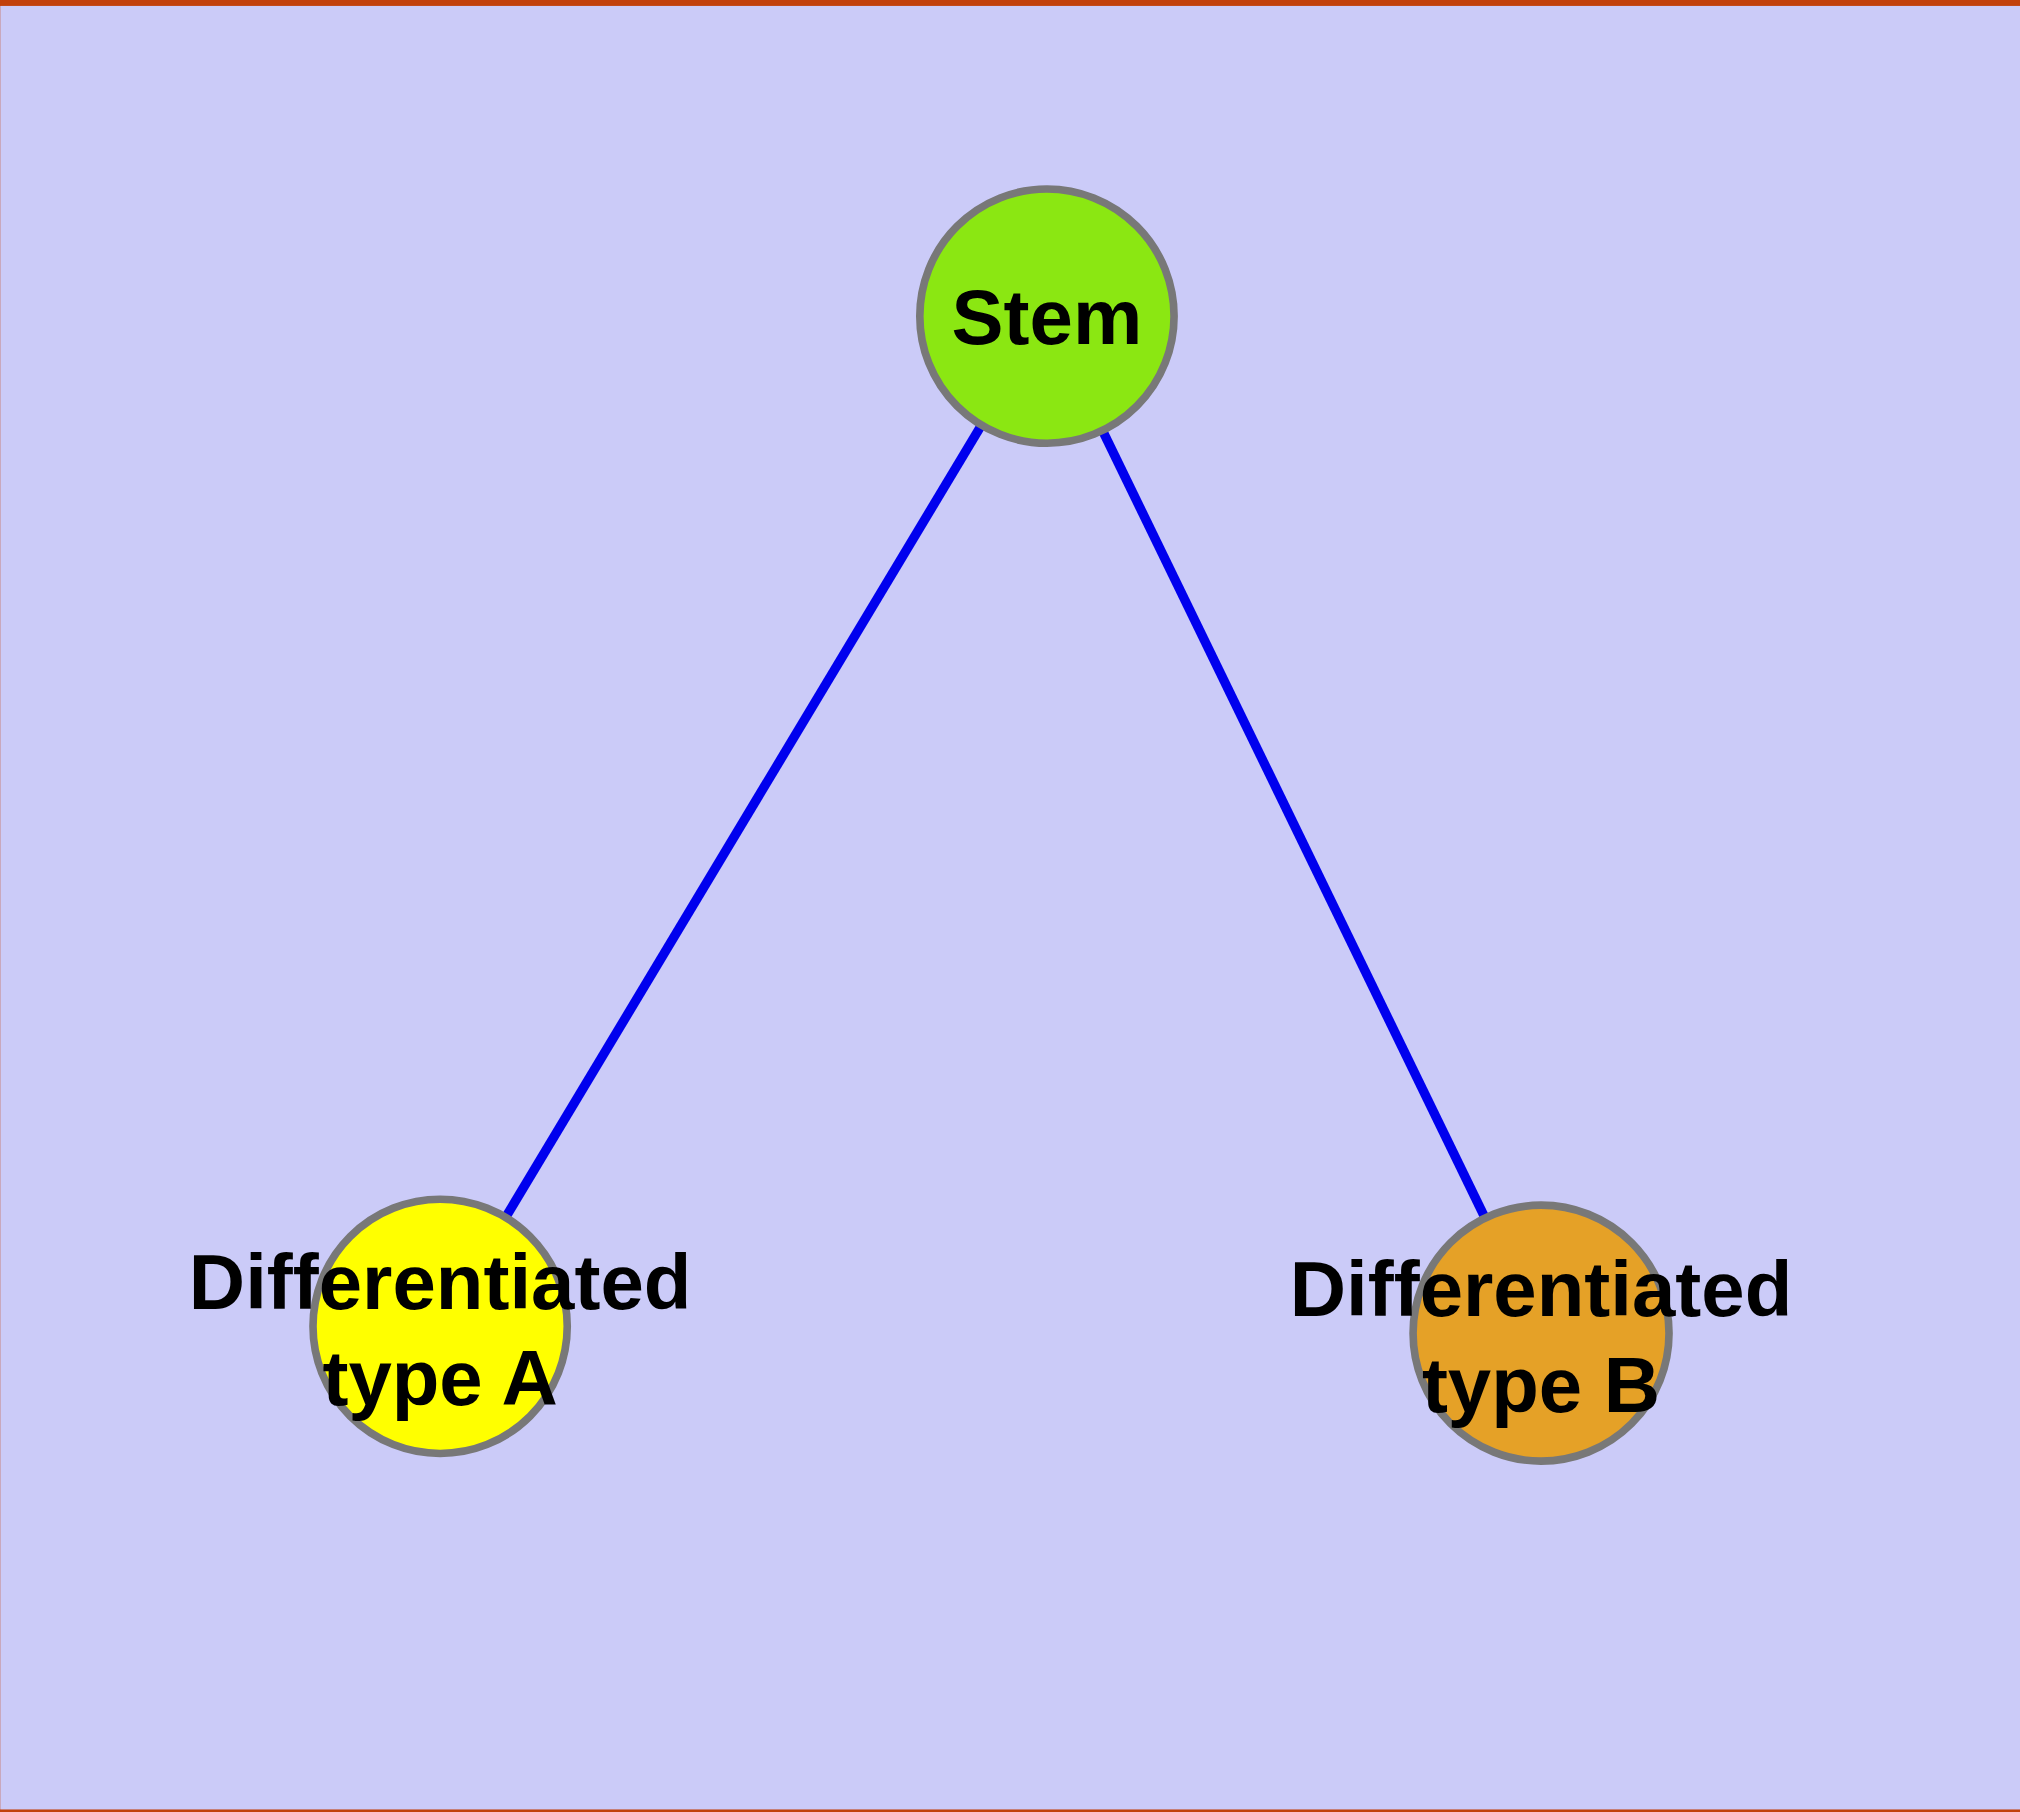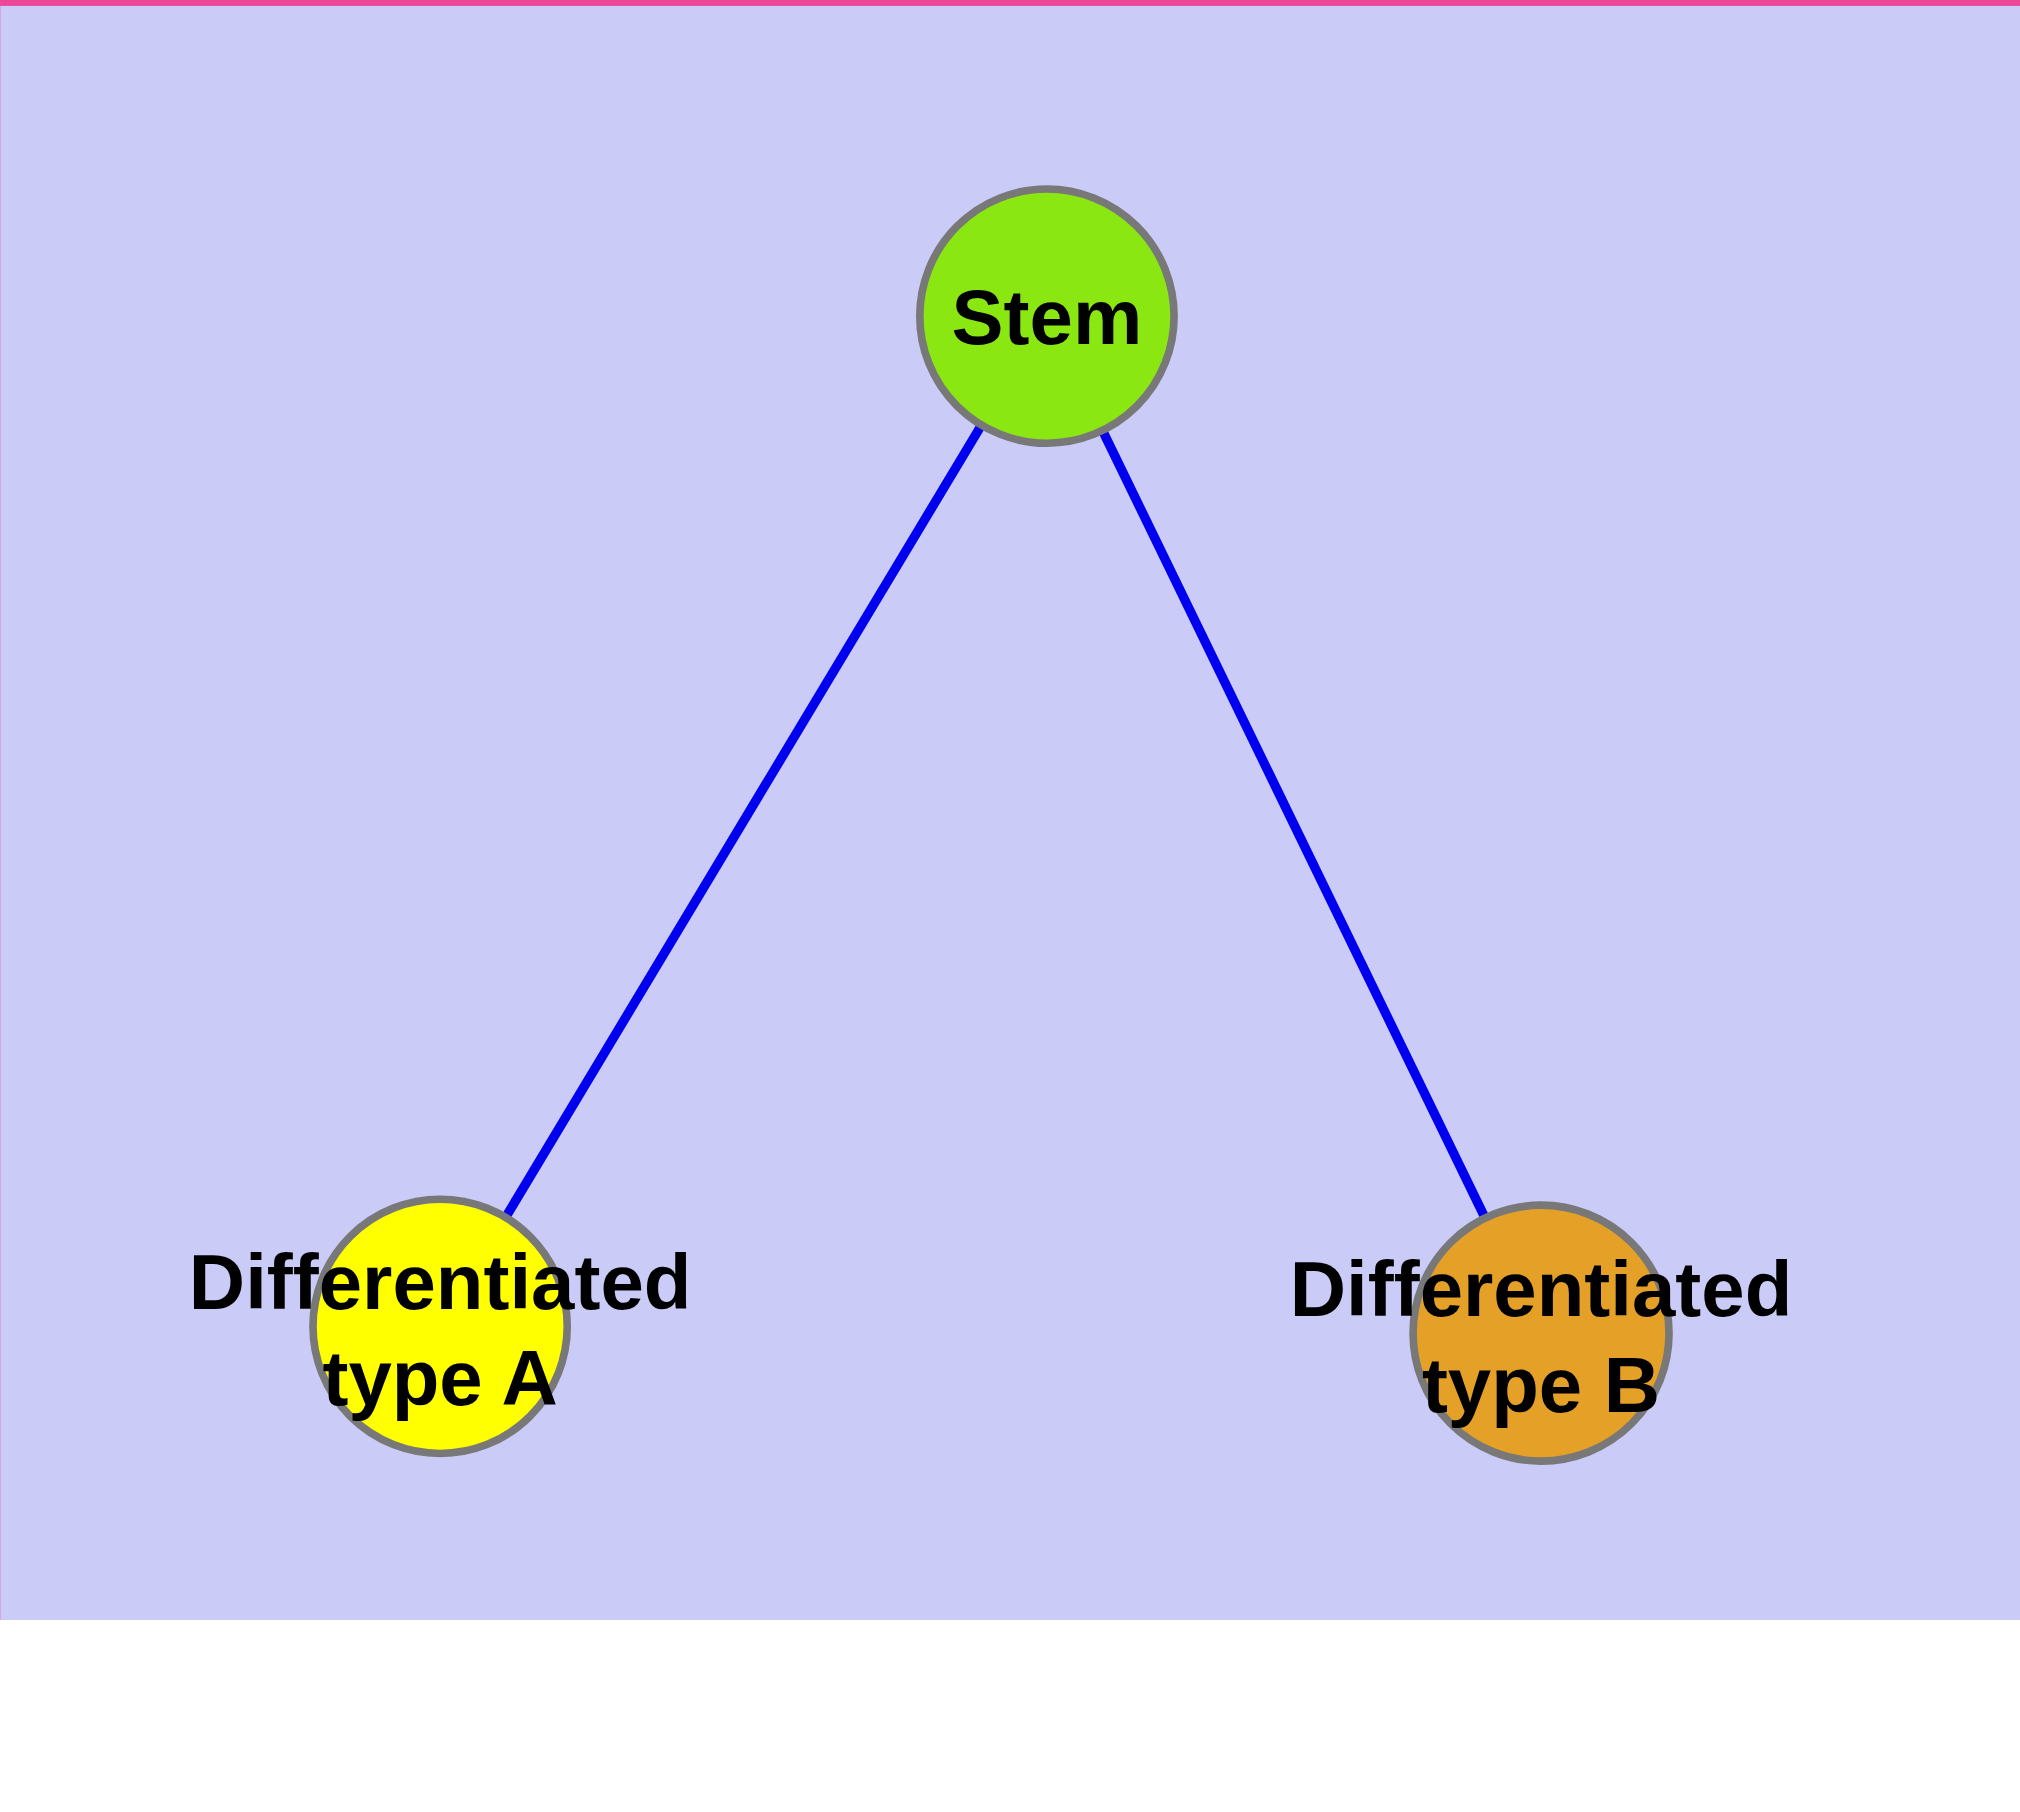--- a/index.html
+++ b/index.html
@@ -3,22 +3,22 @@
 <meta charset="utf-8">
 <style>
   html, body {
     margin: 0;
     padding: 0;
     background: #ffffff;
   }
   .canvas {
     position: relative;
     width: 2021px;
-    height: 1620px;
-    background: #ec4899;
+    height: 1812px;
+    background: #c2410c;
     overflow: hidden;
   }
   svg.graph {
     display: block;
     width: 2021px;
     height: 1812px;
   }
   .node-label {
     font-family: "Liberation Sans", "DejaVu Sans", sans-serif;
     font-weight: bold;

